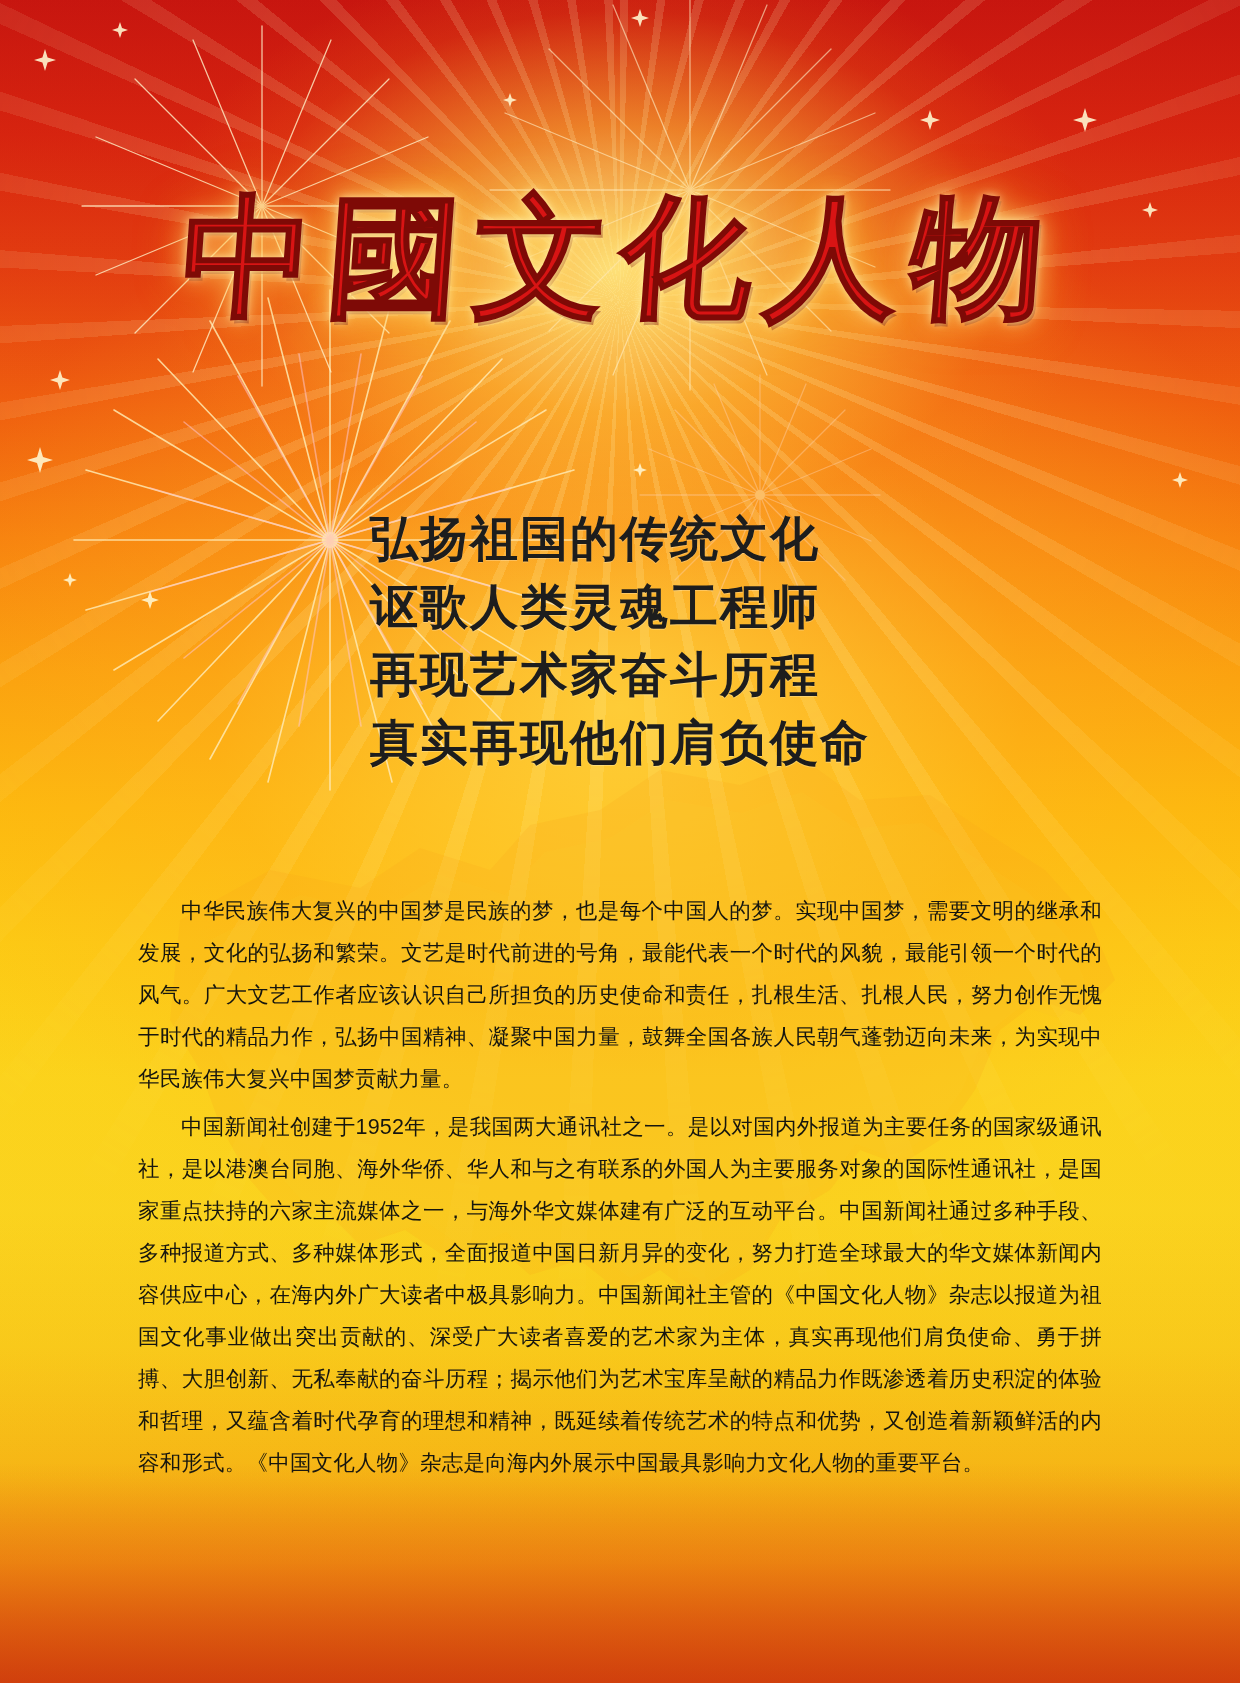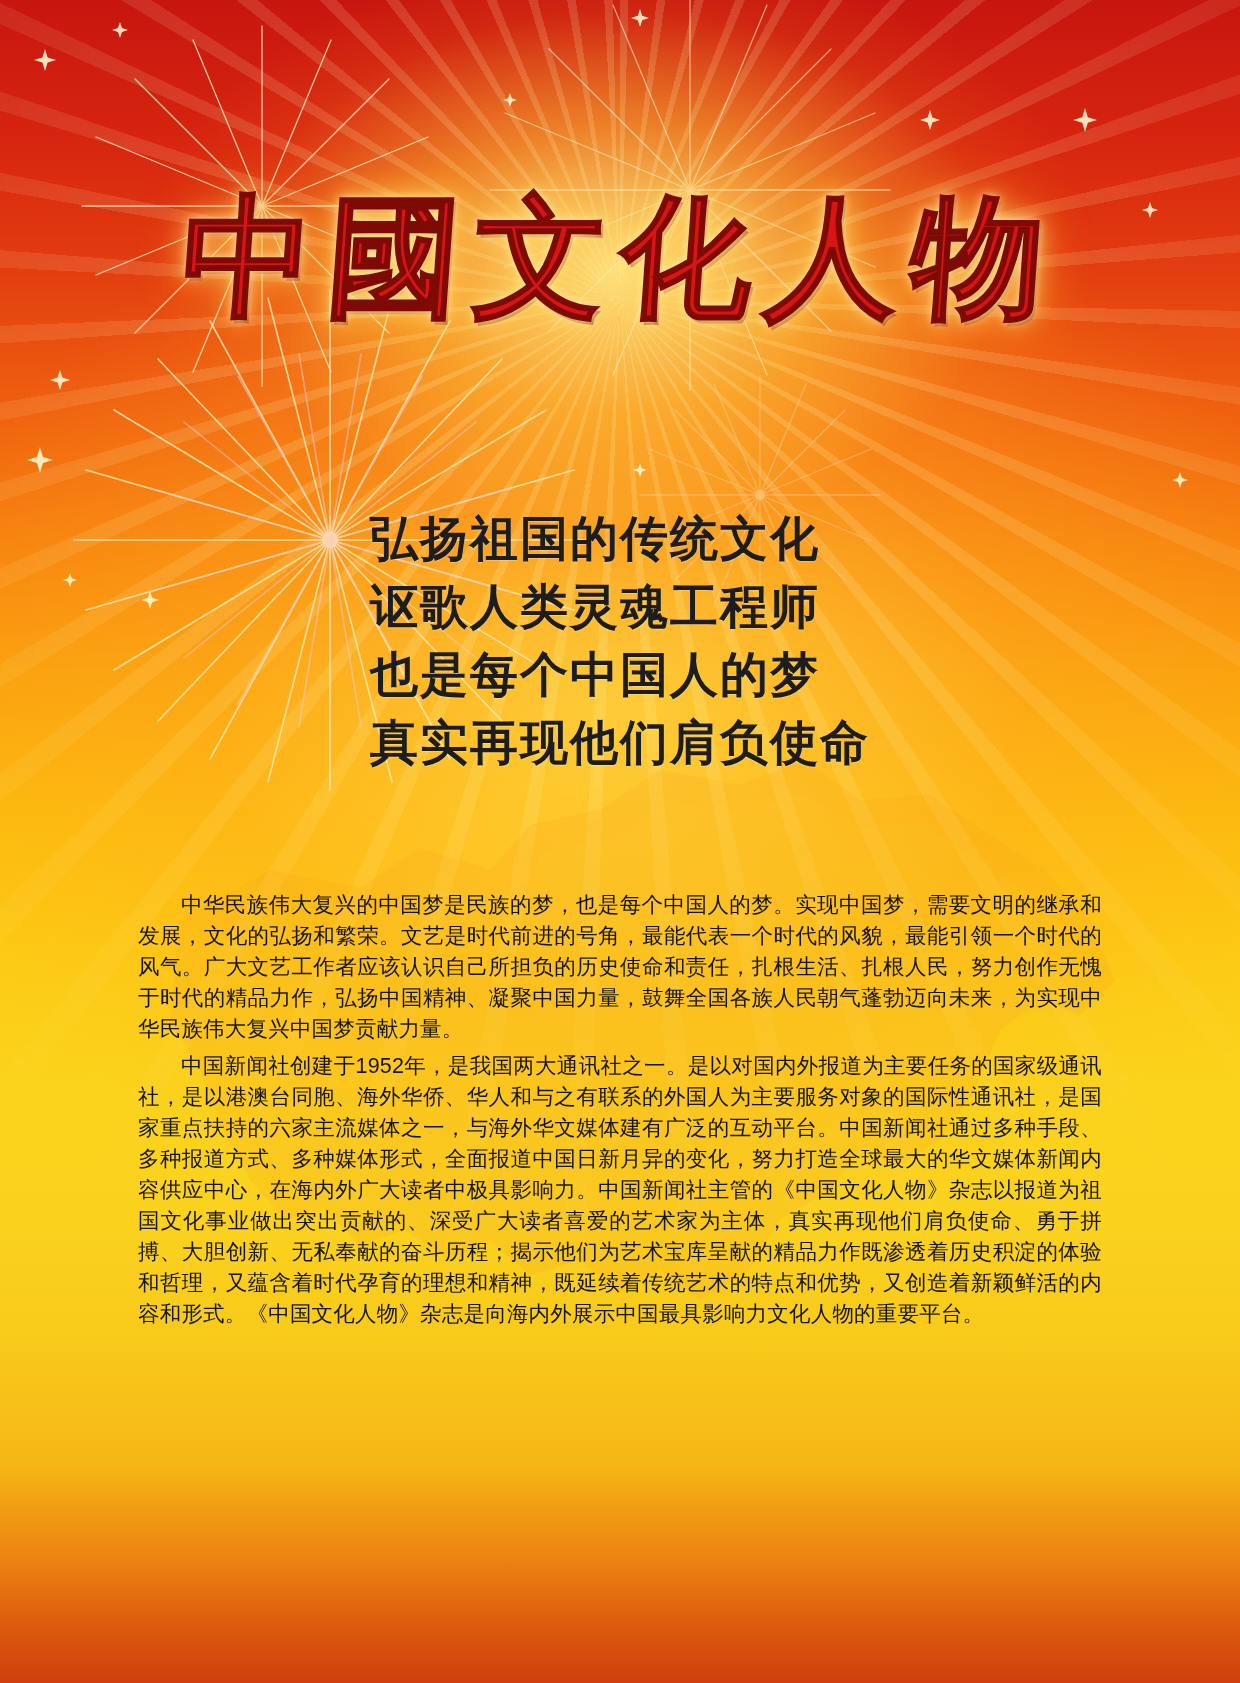--- a/index.html
+++ b/index.html
@@ -114,21 +114,21 @@
 
   .body-copy {
     position: absolute;
     left: 138px;
     top: 890px;
     width: 964px;
   }
   .body-copy p {
     margin: 0 0 6px 0;
     font-size: 21.5px;
-    line-height: 31px;
+    line-height: 42px;
     color: #16160f;
     text-align: justify;
     text-indent: 2em;
     letter-spacing: 0.2px;
   }
 
   .bottom-wash {
     position: absolute;
     left: 0;
     bottom: 0;
@@ -313,21 +313,21 @@
     </g>
   </svg>
 
   <div class="title-block">
     <h1 class="main-title">中國文化人物</h1>
   </div>
 
   <div class="slogans">
     <div class="slogan-line">弘扬祖国的传统文化</div>
     <div class="slogan-line">讴歌人类灵魂工程师</div>
-    <div class="slogan-line">也是每个中国人的梦</div>
+    <div class="slogan-line">再现艺术家奋斗历程</div>
     <div class="slogan-line">真实再现他们肩负使命</div>
   </div>
 
   <div class="body-copy">
     <p>中华民族伟大复兴的中国梦是民族的梦，也是每个中国人的梦。实现中国梦，需要文明的继承和发展，文化的弘扬和繁荣。文艺是时代前进的号角，最能代表一个时代的风貌，最能引领一个时代的风气。广大文艺工作者应该认识自己所担负的历史使命和责任，扎根生活、扎根人民，努力创作无愧于时代的精品力作，弘扬中国精神、凝聚中国力量，鼓舞全国各族人民朝气蓬勃迈向未来，为实现中华民族伟大复兴中国梦贡献力量。</p>
     <p>中国新闻社创建于1952年，是我国两大通讯社之一。是以对国内外报道为主要任务的国家级通讯社，是以港澳台同胞、海外华侨、华人和与之有联系的外国人为主要服务对象的国际性通讯社，是国家重点扶持的六家主流媒体之一，与海外华文媒体建有广泛的互动平台。中国新闻社通过多种手段、多种报道方式、多种媒体形式，全面报道中国日新月异的变化，努力打造全球最大的华文媒体新闻内容供应中心，在海内外广大读者中极具影响力。中国新闻社主管的《中国文化人物》杂志以报道为祖国文化事业做出突出贡献的、深受广大读者喜爱的艺术家为主体，真实再现他们肩负使命、勇于拼搏、大胆创新、无私奉献的奋斗历程；揭示他们为艺术宝库呈献的精品力作既渗透着历史积淀的体验和哲理，又蕴含着时代孕育的理想和精神，既延续着传统艺术的特点和优势，又创造着新颖鲜活的内容和形式。《中国文化人物》杂志是向海内外展示中国最具影响力文化人物的重要平台。</p>
   </div>
 
   <div class="bottom-wash"></div>
 </div>

